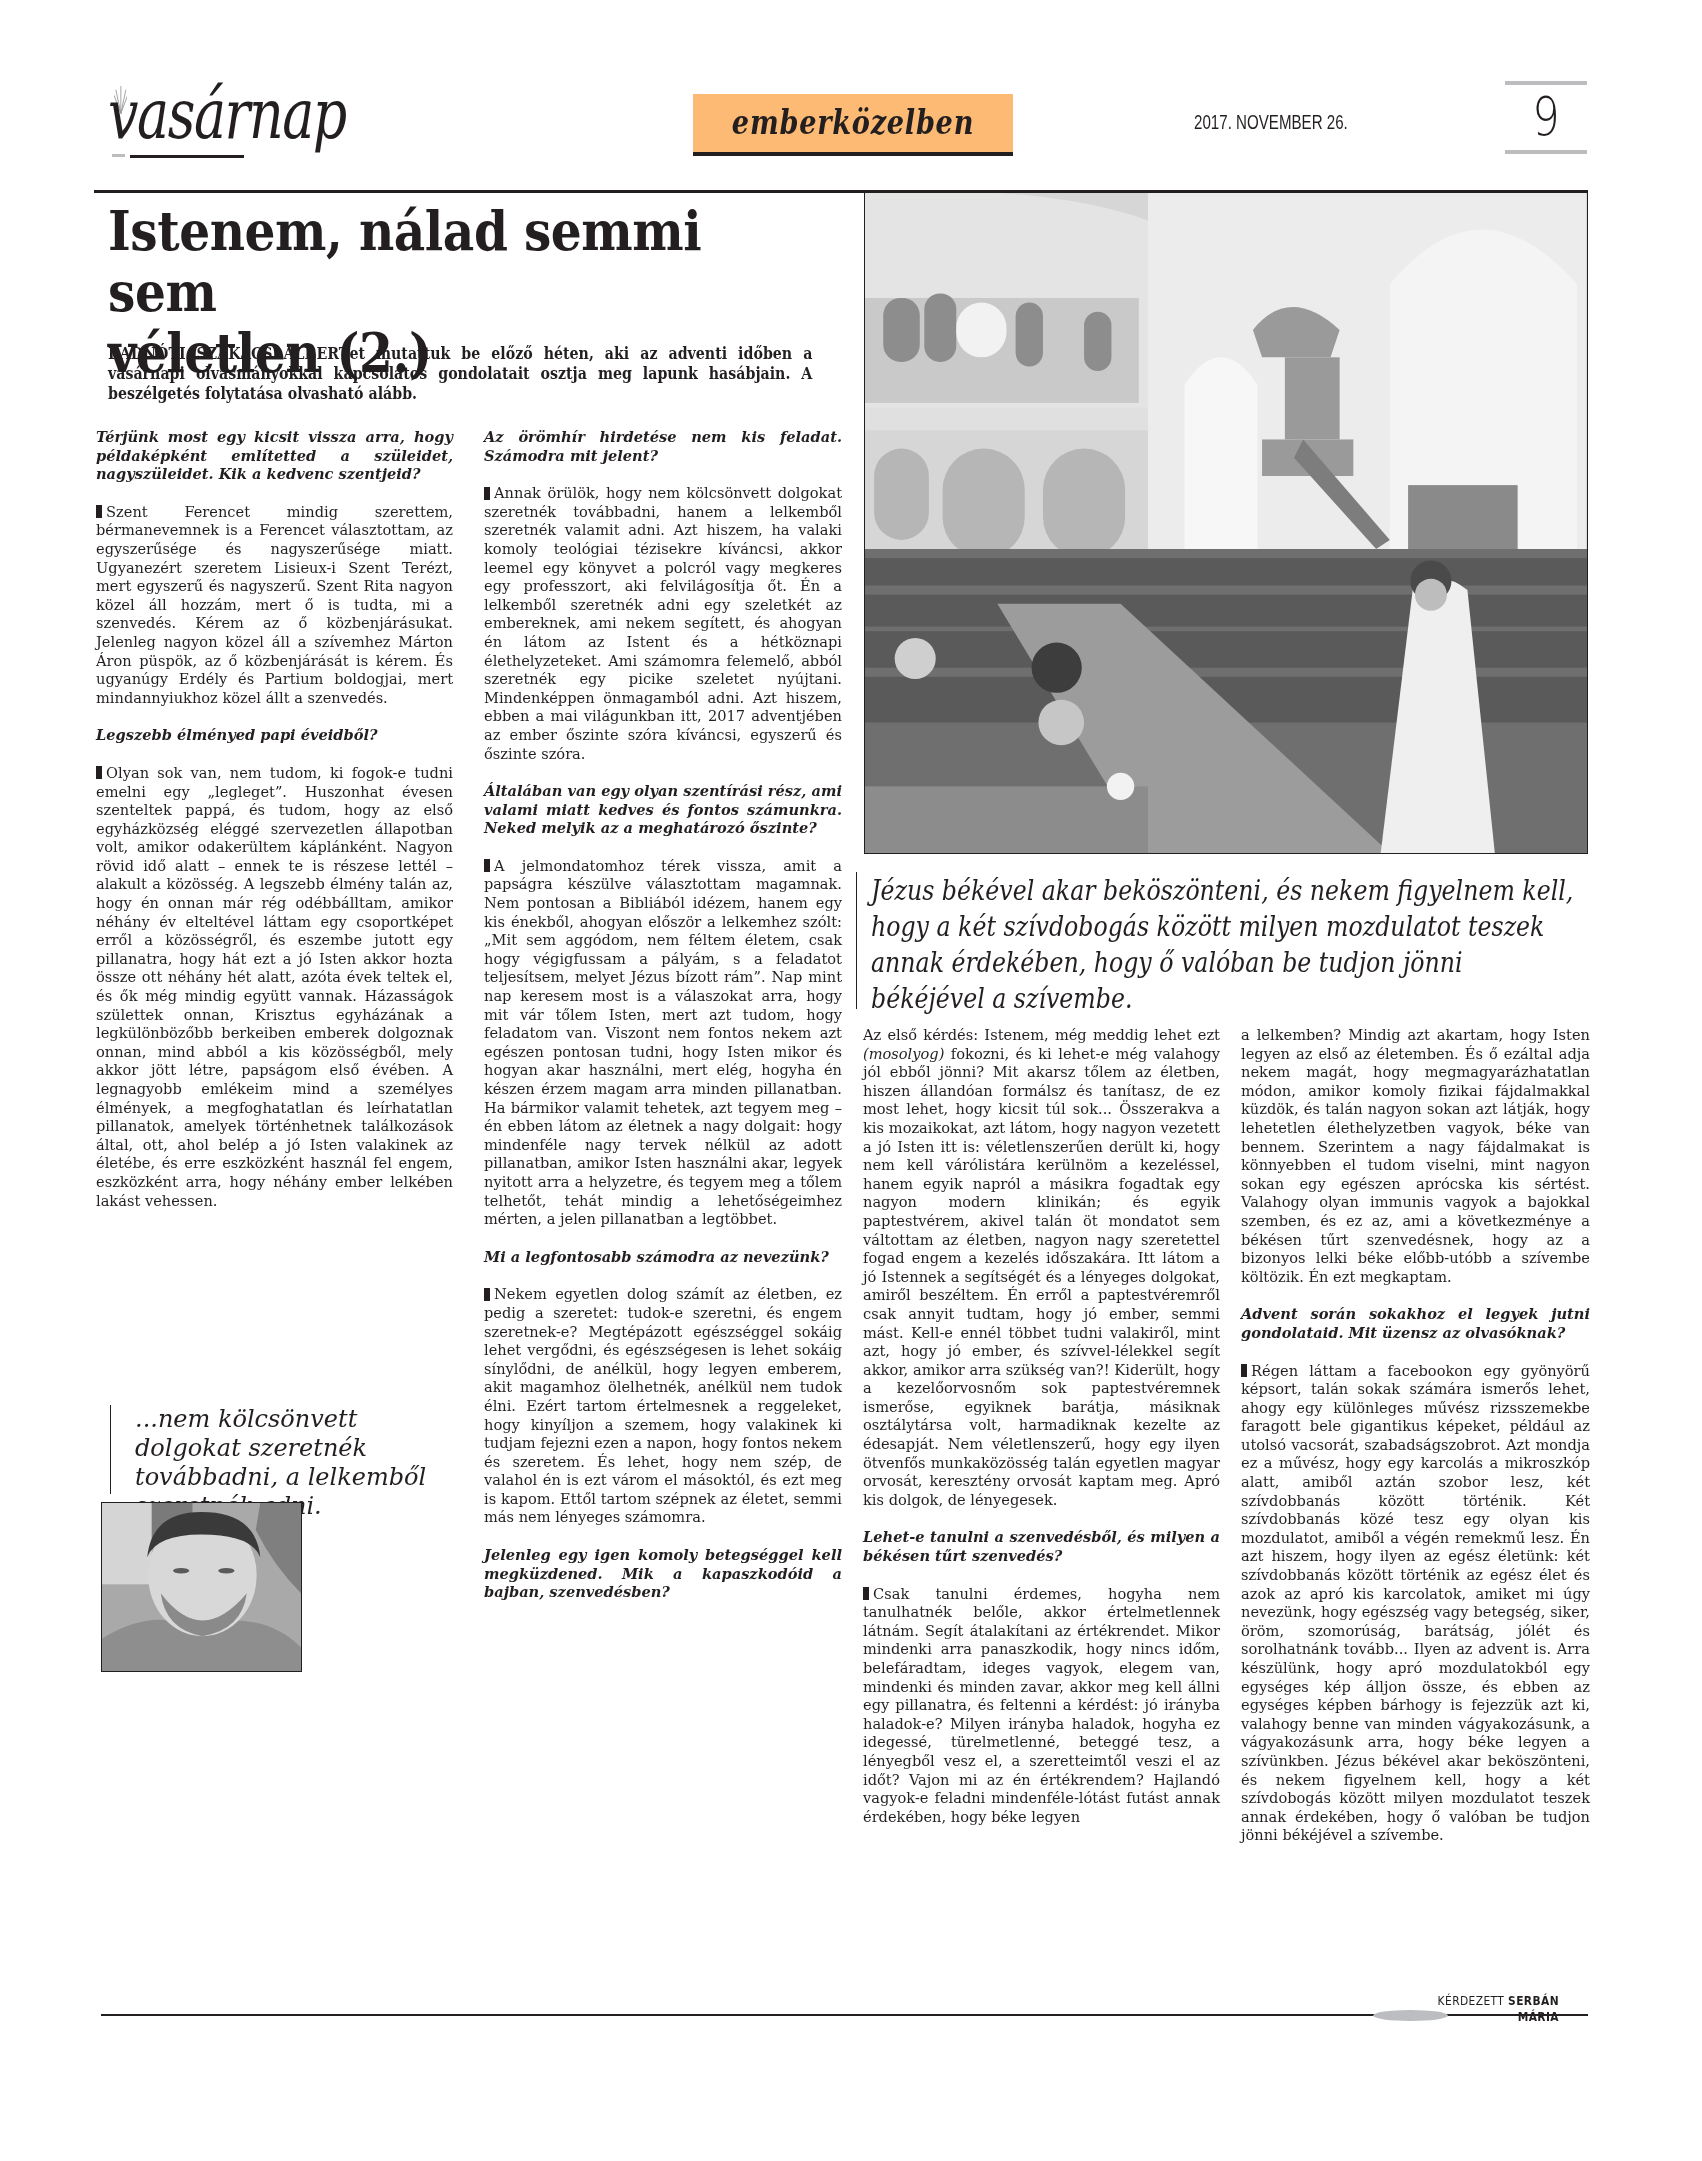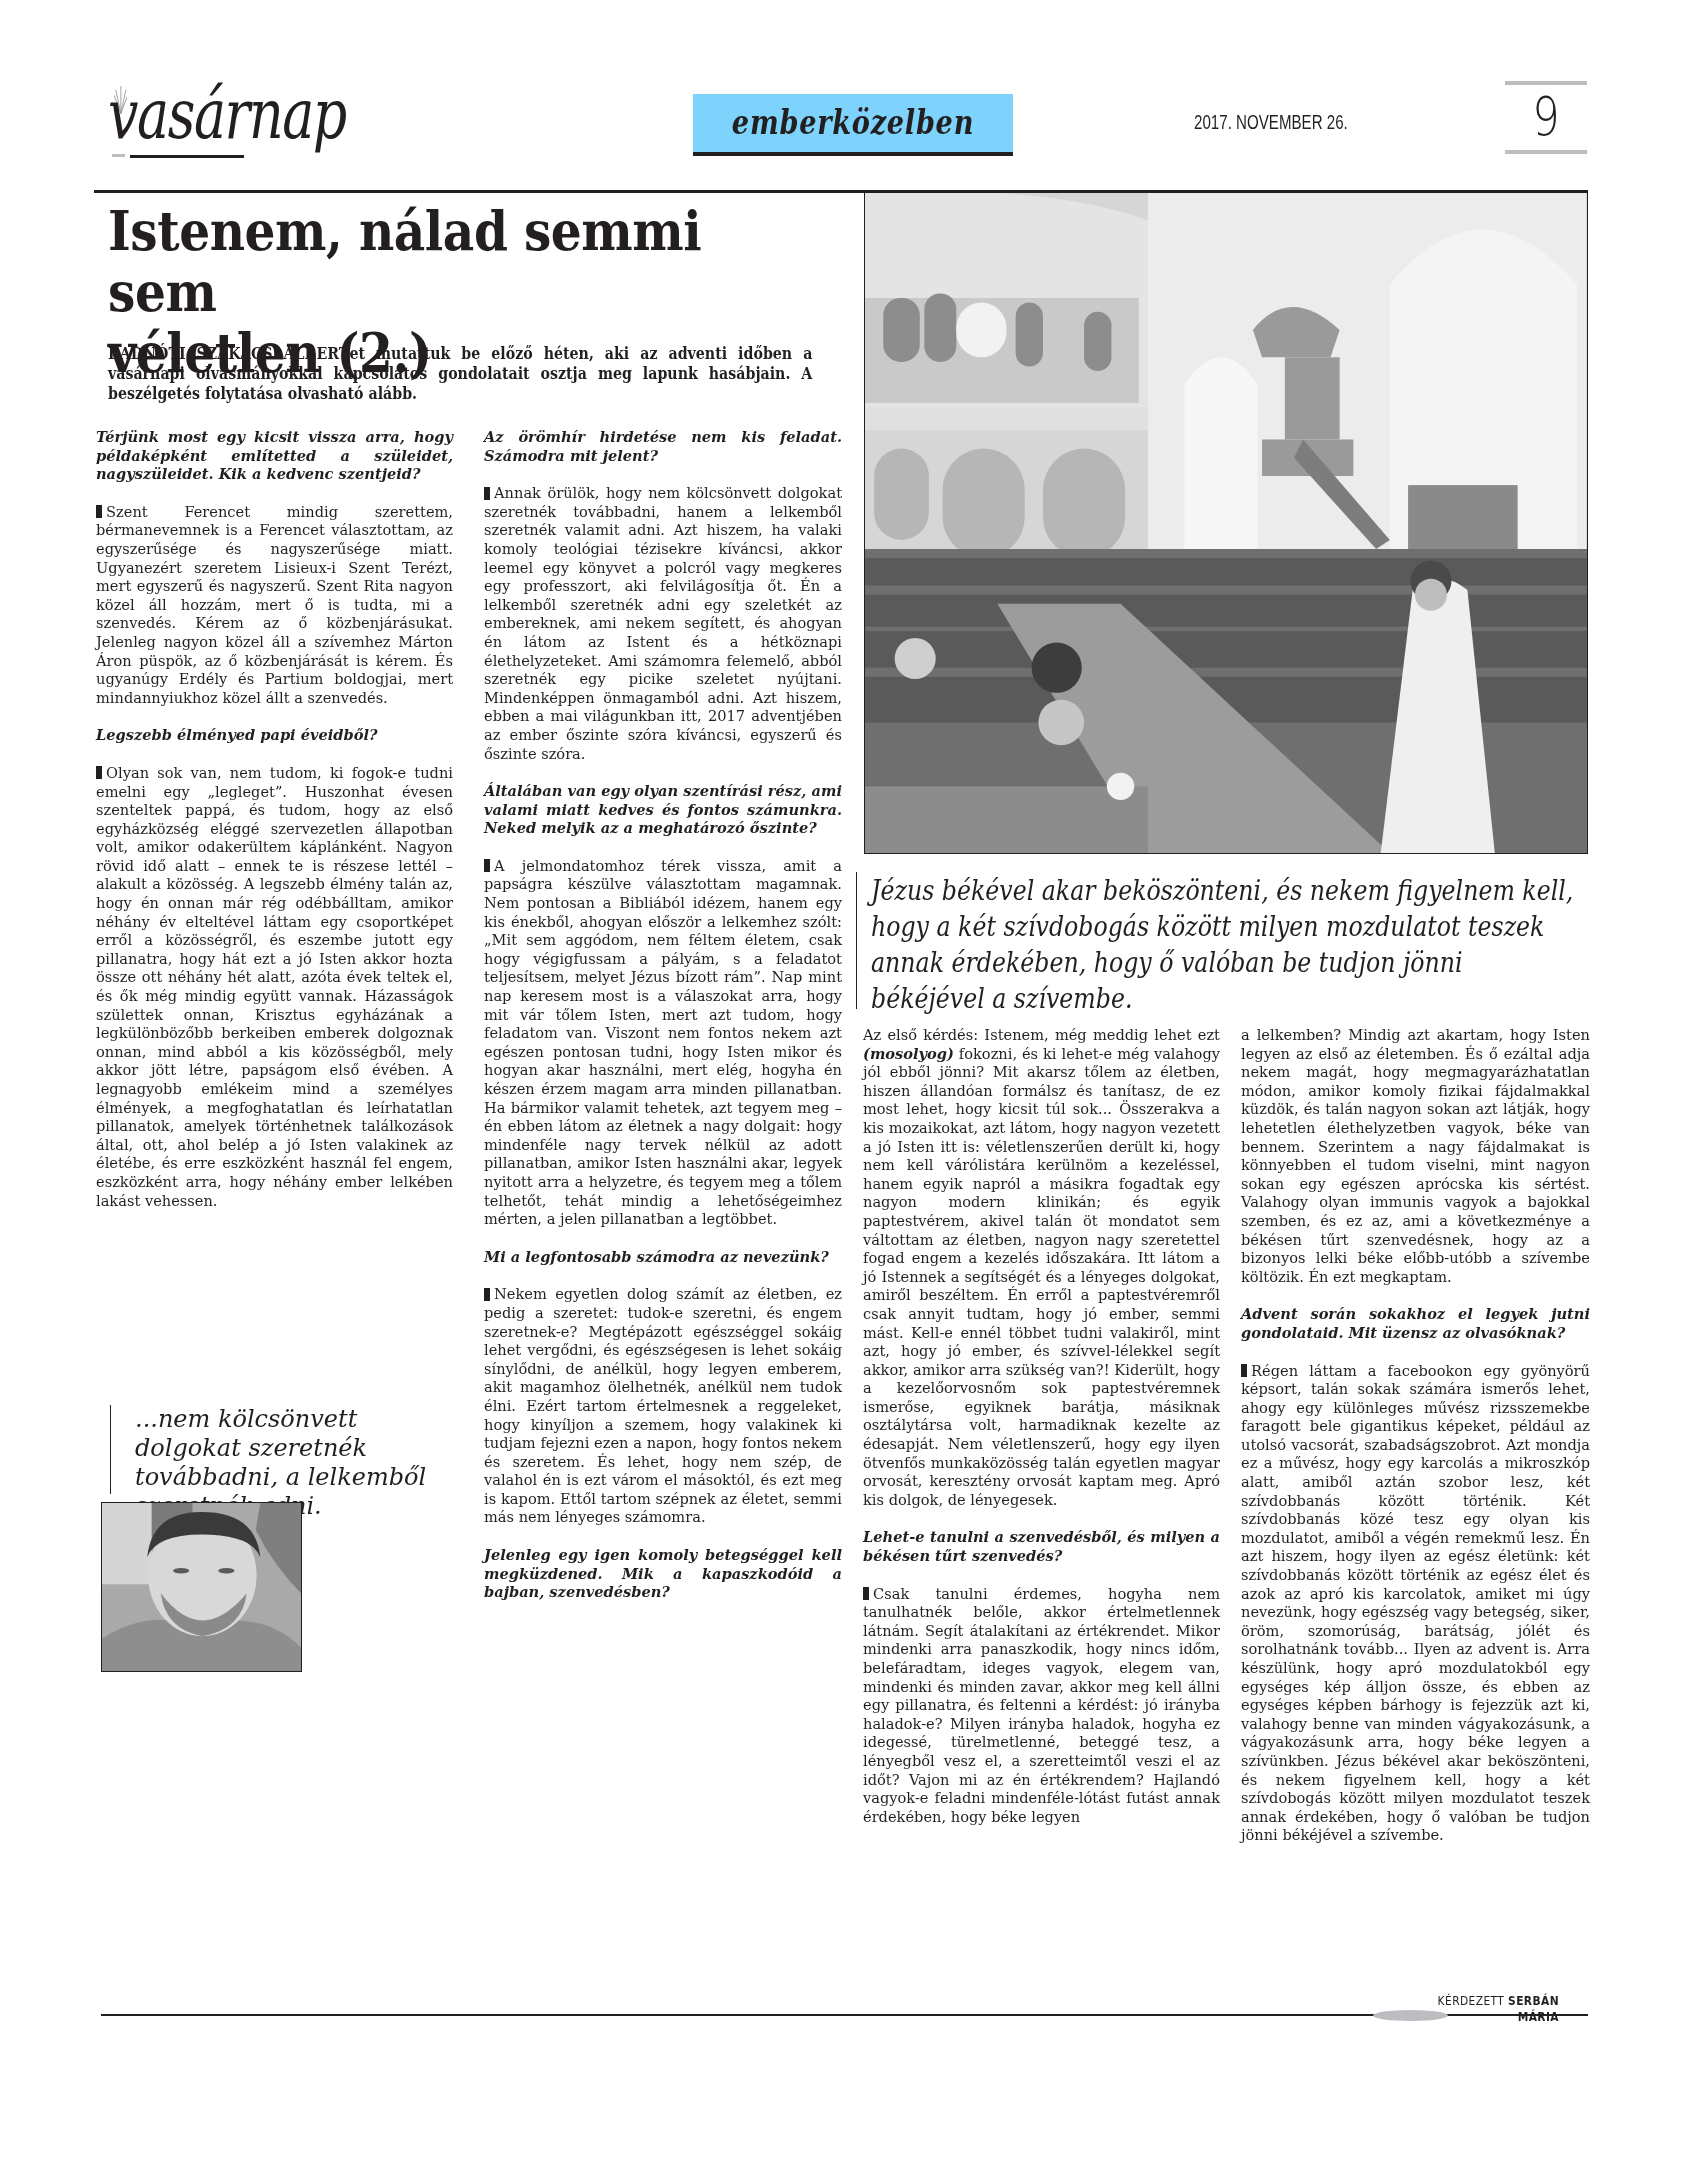--- a/index.html
+++ b/index.html
@@ -8,21 +8,21 @@
   .abs { position:absolute; }
 
   
   .logo { left:108px; top:78px; width:275px; height:82px; }
   .logo-text { position:absolute; left:0; top:0; font-family:"DejaVu Serif", serif; font-style:italic;
                font-size:69px; line-height:73px; letter-spacing:-1.8px; color:#231f20; transform:scaleX(0.78); transform-origin:left top; }
   .logo-sun { position:absolute; left:5.5px; top:8.2px; width:13.7px; height:27.5px; }
   .logo-bar { position:absolute; left:22px; top:77px; width:114px; height:3.2px; background:#231f20; }
   .logo-bar-grey { position:absolute; left:3.7px; top:76px; width:13.7px; height:3.2px; background:#bdbdbf; }
 
-  .section-tag { left:693px; top:94px; width:320px; height:62px; background:#7dd3fc; border-bottom:4.6px solid #231f20; box-sizing:border-box; }
+  .section-tag { left:693px; top:94px; width:320px; height:62px; background:#fdba74; border-bottom:4.6px solid #231f20; box-sizing:border-box; }
   .section-tag span { display:block; text-align:center; font-style:italic; font-weight:bold; font-size:34px; line-height:57px; letter-spacing:0.9px; transform:scaleX(0.8); }
 
   .date { left:1194px; top:108px; width:156px; height:27.5px; font-family:"Liberation Sans", sans-serif; font-size:21px; line-height:27.5px; transform:scaleX(0.72); transform-origin:left center; white-space:nowrap; color:#231f20; }
   .page-num-box { left:1505px; top:81px; width:82px; height:73px; border-top:4.6px solid #bdbdbf; border-bottom:4.6px solid #bdbdbf; box-sizing:border-box; }
   .page-num { position:absolute; left:0; right:0; top:2.3px; text-align:center; font-family:"DejaVu Sans", sans-serif; font-weight:300; font-size:54px; line-height:59px; transform:scaleX(0.8); }
 
   .top-rule { left:94px; top:190px; width:1494px; height:3.2px; background:#231f20; }
 
   
   .headline { left:108px; top:201px; width:714px; font-family:"DejaVu Serif", serif; font-weight:bold; font-size:54px; line-height:61px; letter-spacing:-0.5px; transform:scaleX(0.9); transform-origin:left top; }
@@ -32,21 +32,21 @@
   
   .col { position:absolute; font-family:"DejaVu Serif", serif; font-size:14.6px; line-height:18.6px; text-align:justify; hyphens:manual; }
   .col p { margin:0; }
   .q { font-style:italic; font-weight:bold; margin:0 0 19px 0 !important; }
   .a { margin:0 0 19px 0 !important; }
   .sq { display:inline-block; width:6.4px; height:13px; background:#231f20; margin-right:3.7px; vertical-align:-1.4px; }
   .c1 { left:96px; top:428px; width:357px; }
   .c2 { left:484px; top:428px; width:358px; }
   .c3 { left:863px; top:1026px; width:357px; }
   .c4 { left:1241px; top:1026px; width:349px; }
-  .it { font-style:italic;font-weight:bold; }
+  .it { font-style:italic; }
 
   
   .pull1 { left:110px; top:1405px; width:320px; height:89px; border-left:1.8px solid #231f20; padding-left:24px; font-style:italic; font-size:24px; line-height:29px; }
   .pull2 { left:856px; top:872px; width:732px; height:137px; border-left:1.8px solid #231f20; padding-left:13.7px; font-style:italic; font-size:27.5px; line-height:36px; transform-origin:left top; }
   .pull2 span { display:block; transform:scaleX(0.86); transform-origin:left top; width:824px; }
 
   
   .photo-church { left:864px; top:192px; width:724px; height:662px; border:1.4px solid #231f20; box-sizing:border-box; overflow:hidden;
     background: linear-gradient(180deg, #d8d8d8 0%, #e9e9e9 20%, #d0d0d0 45%, #8c8c8c 62%, #6e6e6e 80%, #5e5e5e 100%); }
   .photo-portrait { left:101px; top:1502px; width:201px; height:170px; border:1.4px solid #231f20; box-sizing:border-box; overflow:hidden;

